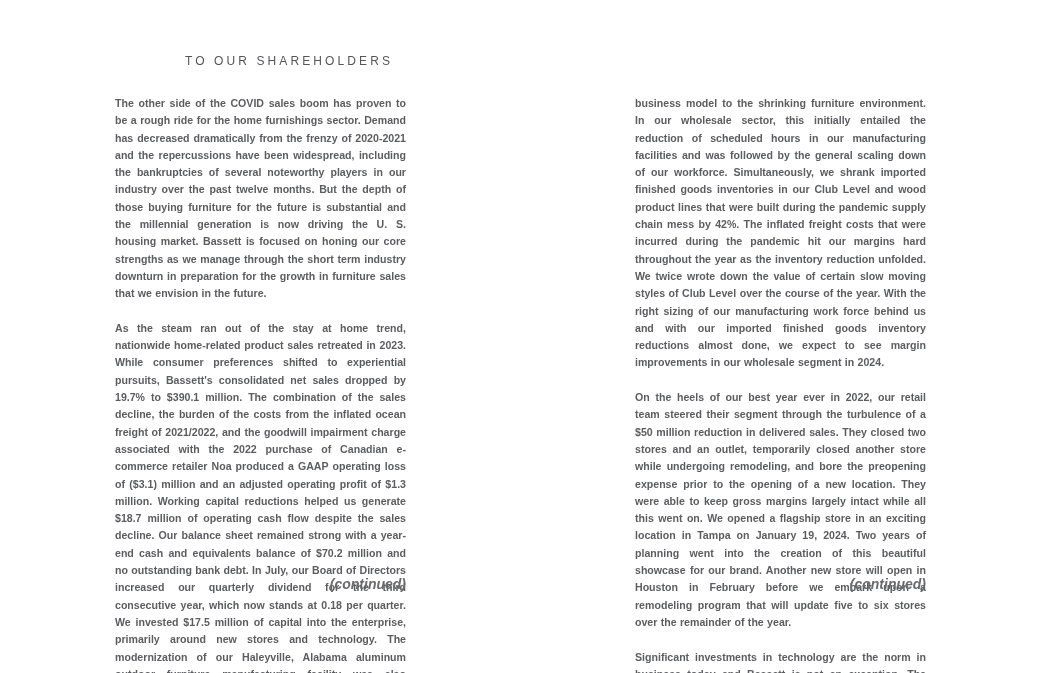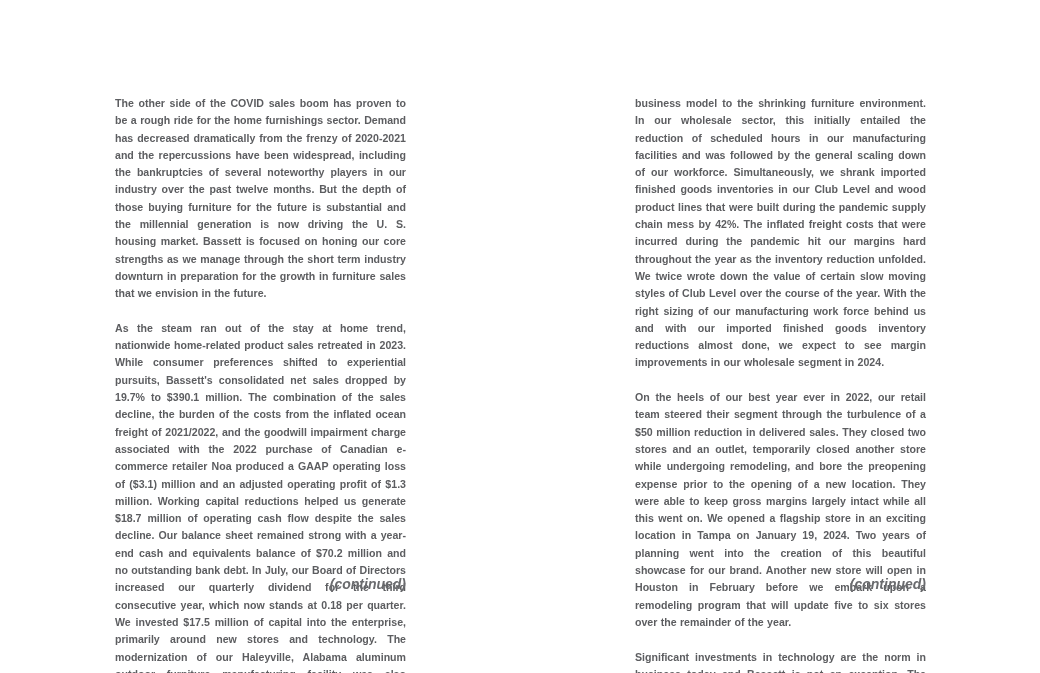--- a/index.html
+++ b/index.html
@@ -55,20 +55,21 @@
     font-style: italic;
     font-size: 14px;
     color: #6a6b6e;
   }
 </style>
 </head>
 <body>
 
 <div class="page">
 
+  <h1 class="title">TO OUR SHAREHOLDERS</h1>
 
   <div class="col col-left">
     <p>The other side of the COVID sales boom has proven to be a rough ride for the home furnishings sector.  Demand has decreased dramatically from the frenzy of 2020-2021 and the repercussions have been widespread, including the bankruptcies of several noteworthy players in our industry over the past twelve months.  But the depth of those buying furniture for the future is substantial and the millennial generation is now driving the U. S. housing market.  Bassett is focused on honing our core strengths as we manage through the short term industry downturn in preparation for the growth in furniture sales that we envision in the future.</p>
     <p>As the steam ran out of the stay at home trend, nationwide home-related product sales retreated in 2023.  While consumer preferences shifted to experiential pursuits, Bassett's consolidated net sales dropped by 19.7% to $390.1 million. The combination of the sales decline, the burden of the costs from the inflated ocean freight of 2021/2022, and the goodwill impairment charge associated with the 2022 purchase of Canadian e-commerce retailer Noa produced a GAAP operating loss of ($3.1) million and an adjusted operating profit of $1.3 million.  Working capital reductions helped us generate $18.7 million of operating cash flow despite the sales decline.  Our balance sheet remained strong with a year-end cash and equivalents balance of $70.2 million and no outstanding bank debt.  In July, our Board of Directors increased our quarterly dividend for the third consecutive year, which now stands at 0.18 per quarter. We invested $17.5 million of capital into the enterprise, primarily around new stores and technology.  The modernization of our Haleyville, Alabama aluminum outdoor furniture manufacturing facility was also completed in 2023.  Our plan for capital investment for 2024 is $12-$14 million.</p>
 
     <div class="continued">(continued)</div>
   </div>
 
   <div class="col col-right">
     <p>business model to the shrinking furniture environment. In our wholesale sector, this initially entailed the reduction of scheduled hours in our manufacturing facilities and was followed by the general scaling down of our workforce. Simultaneously, we shrank imported finished goods inventories in our Club Level and wood product lines that were built during the pandemic supply chain mess by 42%.  The inflated freight costs that were incurred during the pandemic hit our margins hard throughout the year as the inventory reduction unfolded.  We twice wrote down the value of certain slow moving styles of Club Level over the course of the year.  With the right sizing of our manufacturing work force behind us and with our imported finished goods inventory reductions almost done, we expect to see margin improvements in our wholesale segment in 2024.</p>

